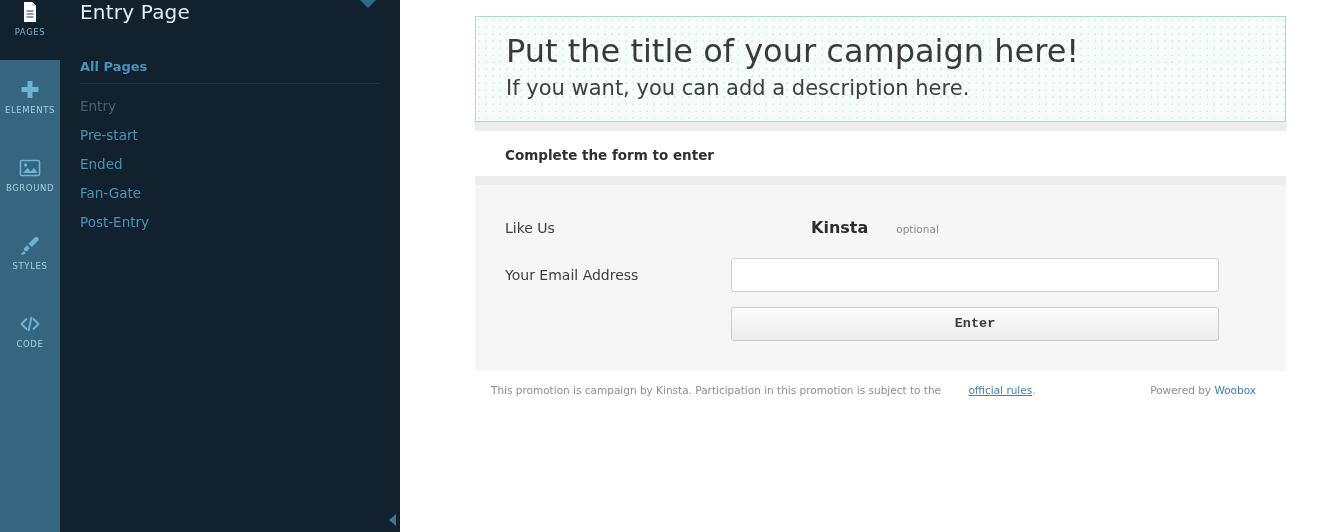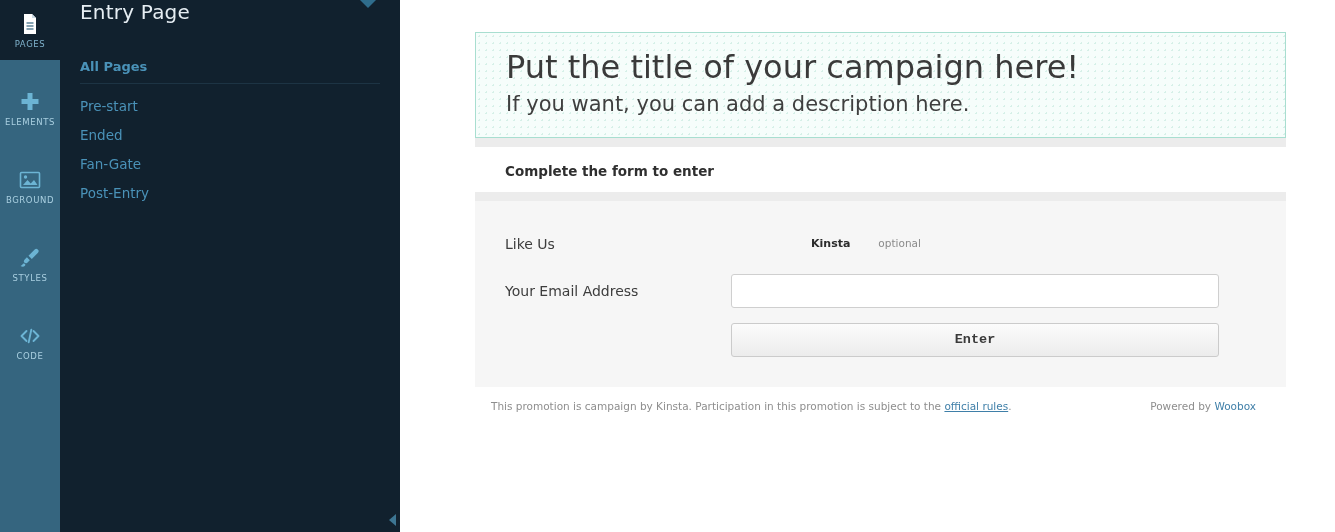--- a/index.html
+++ b/index.html
@@ -14,21 +14,21 @@
   
   .icon-rail {
     width: 60px; height: 532px;
     background: #35657f;
     flex: 0 0 60px;
     display: flex; flex-direction: column;
   }
   .rail-item {
     height: 60px;
     display: flex; flex-direction: column;
-    align-items: center; justify-content: center;
+    align-items: center; justify-content: flex-start;
     gap: 3px;
     cursor: pointer;
     color: #a9cfe0;
     user-select: none;
   }
   .rail-item.active { background: #11212e; }
   .rail-item .rail-label {
     font-size: 8.5px;
     letter-spacing: 0.6px;
     color: #a9cfe0;
@@ -95,21 +95,21 @@
   }
 
   
   .canvas {
     flex: 1; height: 532px;
     background: #ffffff;
     position: relative;
   }
   .content-col {
     position: absolute;
-    left: 75px; top: 16px;
+    left: 75px; top: 0;
     width: 811px;
   }
 
   
   .title-block {
     margin-top: 16px;
     border: 1px solid #a8ded0;
     background-color: #f6fdfb;
     background-image: radial-gradient(#d6f0e8 1px, transparent 1px);
     background-size: 7px 7px;
@@ -157,21 +157,21 @@
     flex: 0 0 226px;
     font-size: 14px;
     color: #3d3d3d;
   }
   .form-control { flex: 1; display: flex; align-items: center; }
   .likeus-value {
     display: flex; align-items: baseline; gap: 28px;
     margin-left: 80px;
   }
   .brand-name {
-    font-size: 11px;
+    font-size: 16px;
     font-weight: bold;
     color: #2c2c2c;
   }
   .optional-tag {
     font-size: 10.5px;
     color: #8a8a8a;
   }
   .email-input {
     width: 488px;
     height: 34px;
@@ -210,20 +210,21 @@
     color: #8e8e8e;
   }
   .footer-right {
     font-size: 10.5px;
     color: #8e8e8e;
   }
   .flink {
     color: #3f7fa8;
     text-decoration: underline;
     cursor: pointer;
+    margin-left: 24px;
   }
   .flink-plain {
     color: #3f7fa8;
     text-decoration: none;
     cursor: pointer;
   }
 </style>
 </head>
 <body>
 
@@ -302,20 +303,21 @@
 
     <div class="nav-title-row">
       <div class="nav-title">Entry Page</div>
       <div class="caret-down"></div>
     </div>
 
     <div class="nav-allpages">All Pages</div>
     <div class="nav-divider"></div>
 
     <ul class="nav-list">
+      <li class="nav-item current">Entry</li>
       <li class="nav-item">Pre-start</li>
       <li class="nav-item">Ended</li>
       <li class="nav-item">Fan-Gate</li>
       <li class="nav-item">Post-Entry</li>
     </ul>
 
     <div class="collapse-handle"></div>
   </div>
 
   <div class="canvas">

